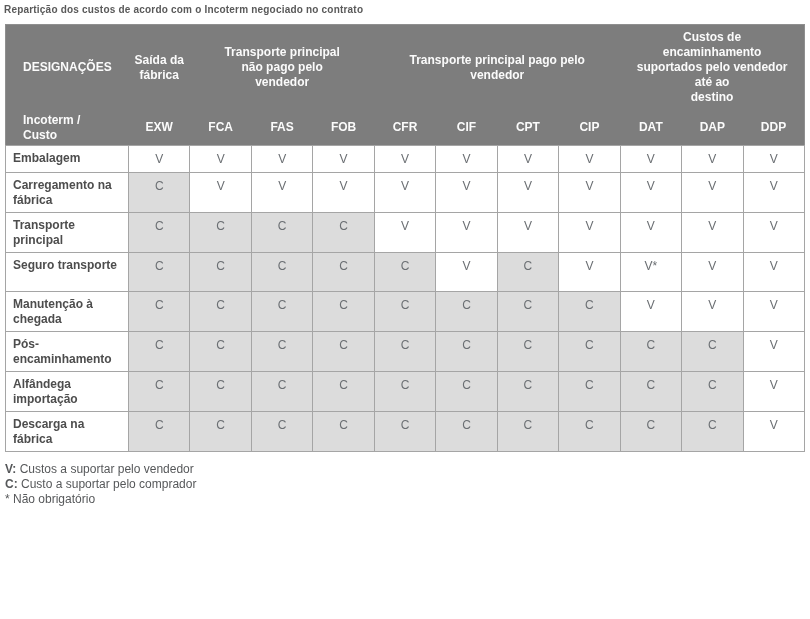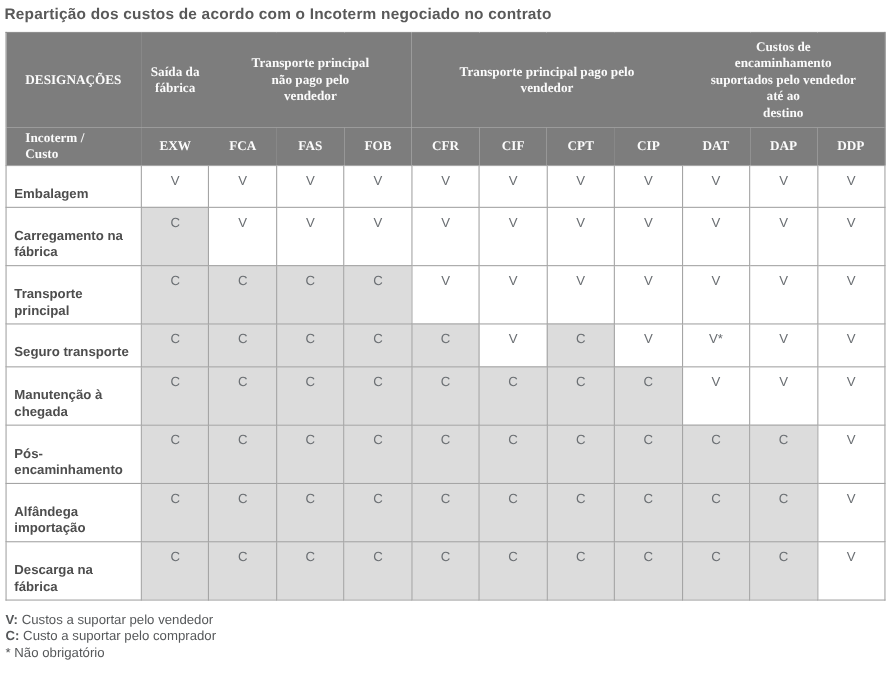--- a/index.html
+++ b/index.html
@@ -5,50 +5,50 @@
   * { margin: 0; padding: 0; box-sizing: border-box; }
   html, body { background: #ffffff; }
   body {
     width: 810px; height: 619px;
     font-family: "Liberation Sans", "DejaVu Sans", sans-serif;
     overflow: hidden;
   }
   .page { width: 810px; height: 619px; padding: 4px 0 0 3px; }
 
   .page-title {
-    font-size: 14px; font-weight: bold; color: #595959;
+    font-size: 10px; font-weight: bold; color: #595959;
     letter-spacing: 0.2px; margin-bottom: 9px; padding-left: 1px;
   }
 
   table.incoterm {
     width: 800px; margin-left: 2px;
     border-collapse: collapse; table-layout: fixed;
     font-size: 12px; border: 1px solid #8f8f8f;
   }
   col.label-col { width: 123px; }
 
   thead th {
     background: #7d7d7d; color: #fbfbfb; font-weight: bold;
     border: none; text-align: center; line-height: 15px;
-    white-space: pre-line; padding: 2px 3px; font-family: Liberation Serif, serif;
+    white-space: pre-line; padding: 2px 3px;
   }
   tr.group-row th { height: 86px; vertical-align: middle; }
   tr.code-row th  { height: 31px; vertical-align: middle; }
   th.corner, th.axis { text-align: left; padding-left: 17px; }
 
   tbody tr { height: 39px; }
   tbody tr:first-child { height: 27px; }
   tbody td {
     border: 1px solid #a5a5a5; vertical-align: top;
     text-align: center; padding-top: 6px;
     color: #6b6f73; background: #ffffff;
   }
   td.row-label {
     text-align: left; font-weight: bold; color: #4d4d4d;
-    padding: 18px 4px 4px 7px; line-height: 15px;
+    padding: 5px 4px 4px 7px; line-height: 15px;
   }
   td.buyer { background: #dcdcdc; }
   td.seller { background: #ffffff; }
 
   .legend { margin: 10px 0 0 2px; font-size: 12px; color: #56585a; }
   .legend-line { line-height: 15px; }
   .legend-key-bold { font-weight: bold; }
 </style>
 </head>
 <body>

